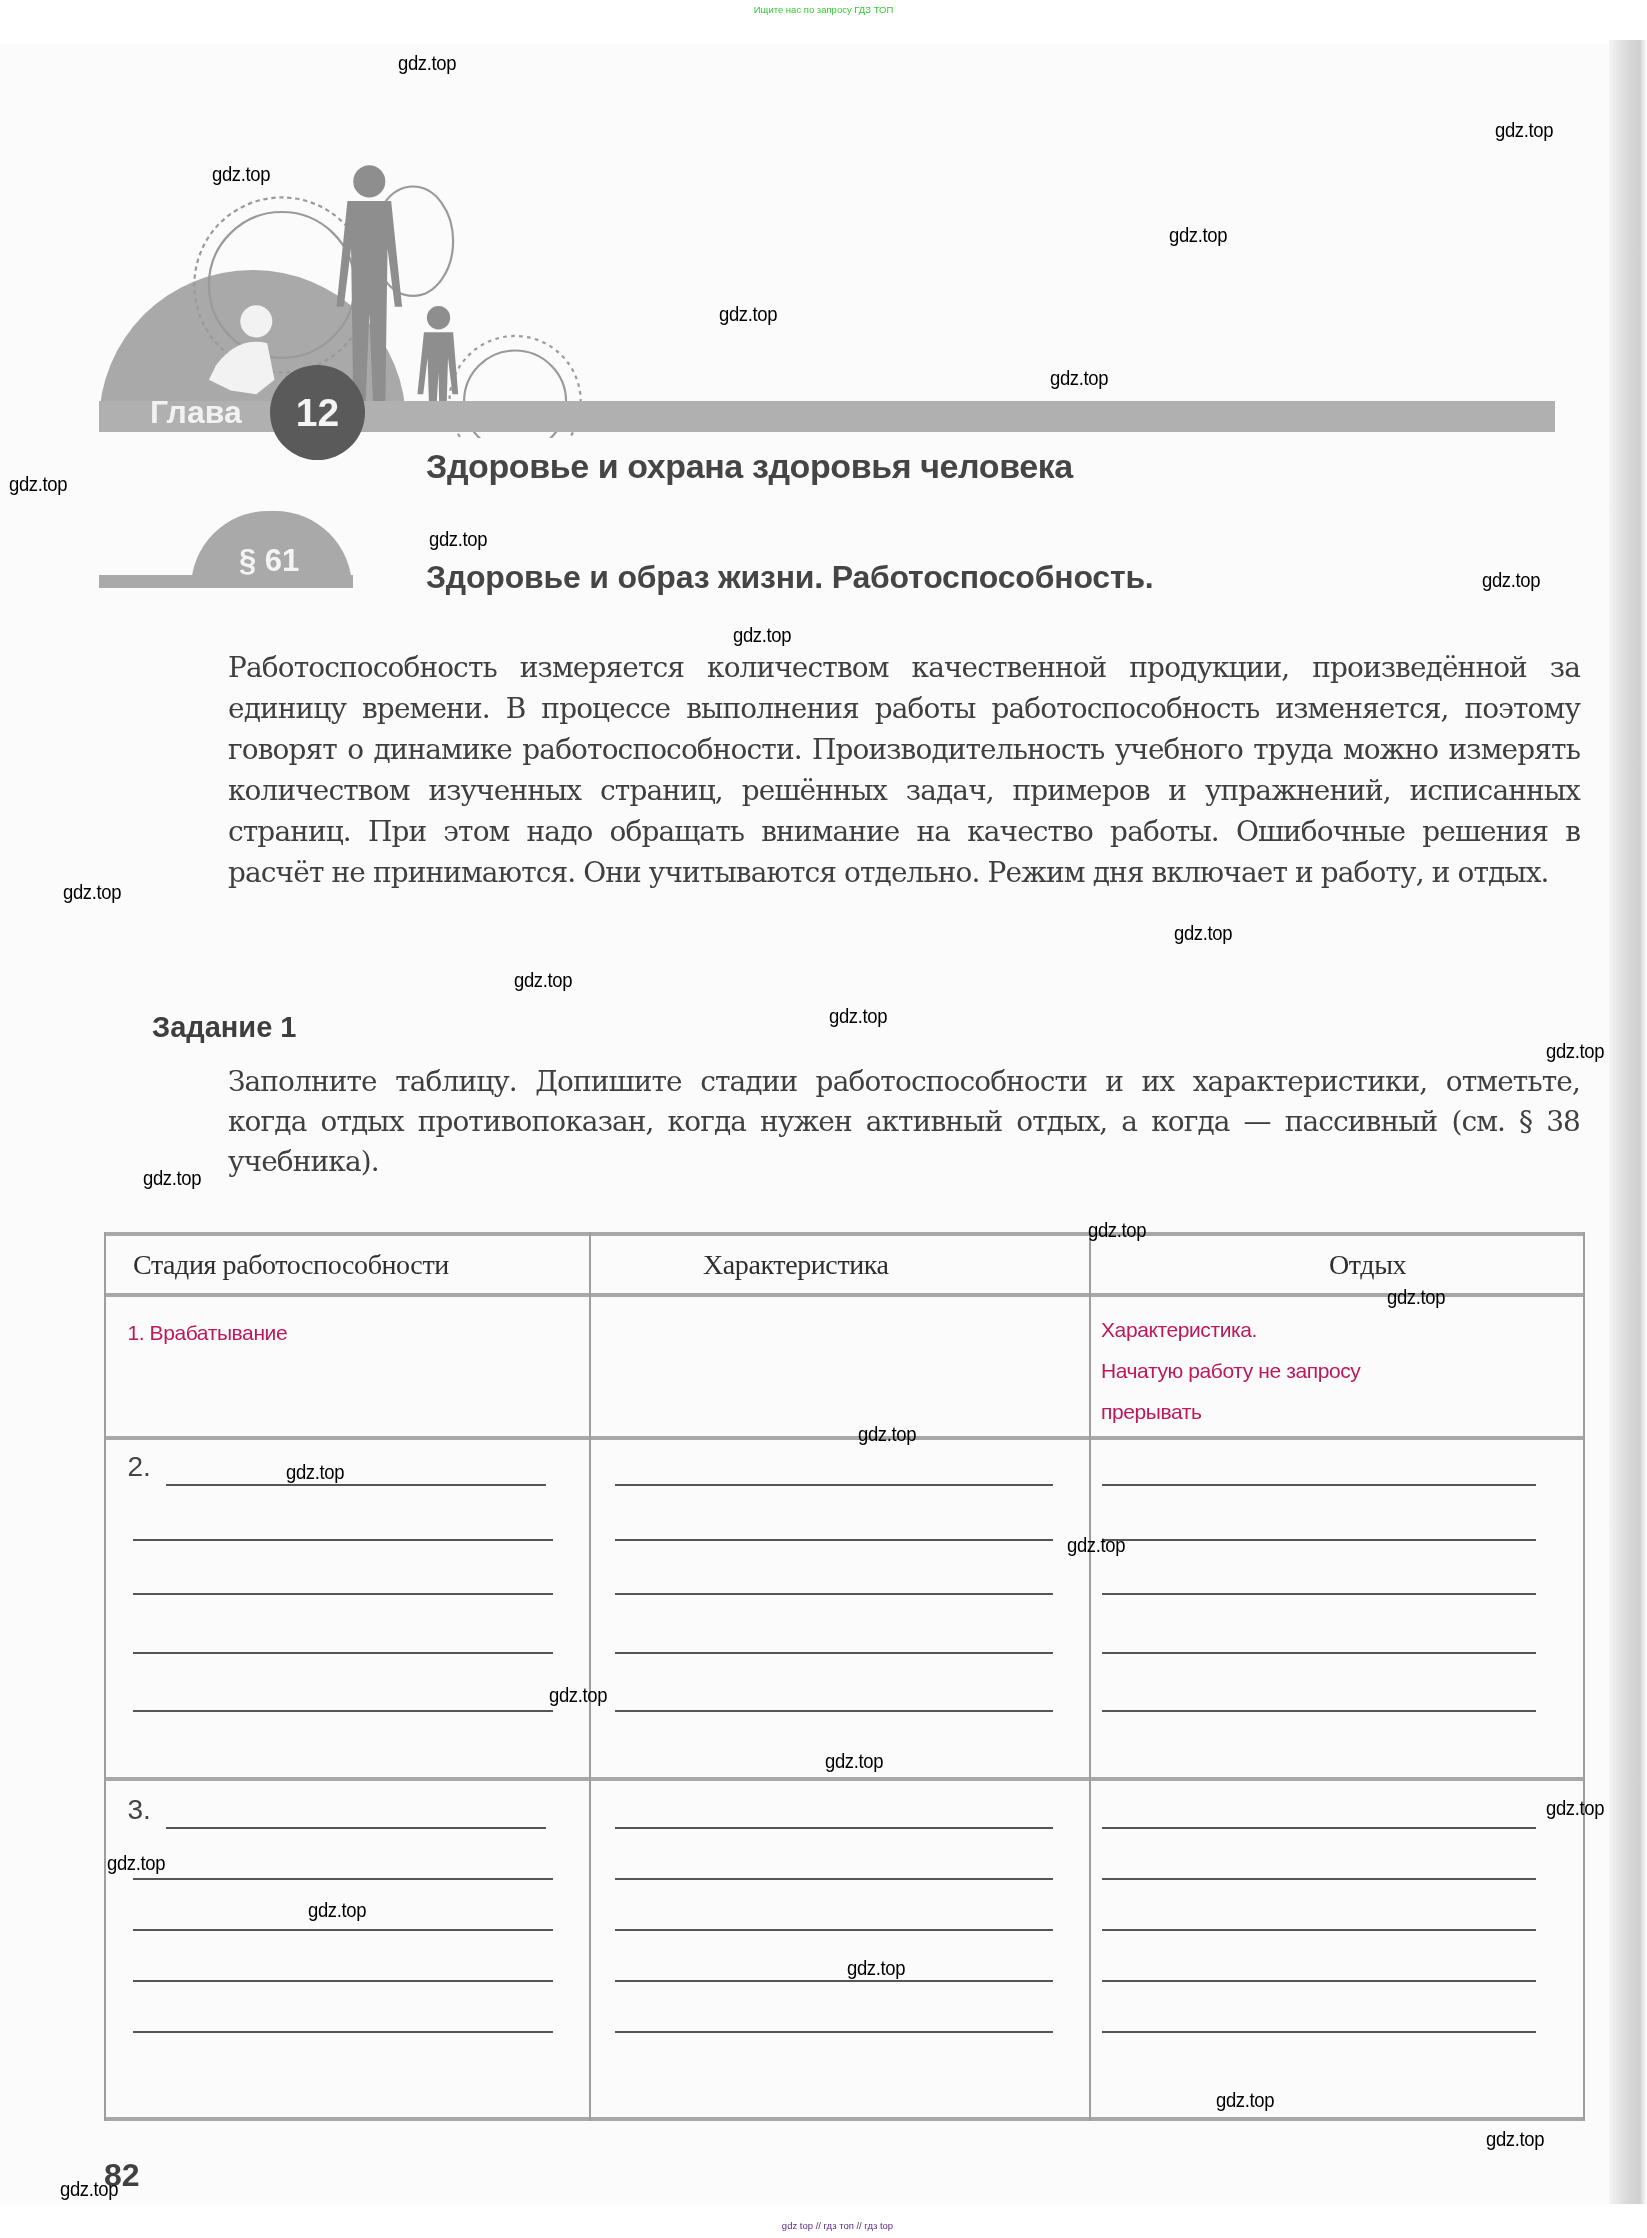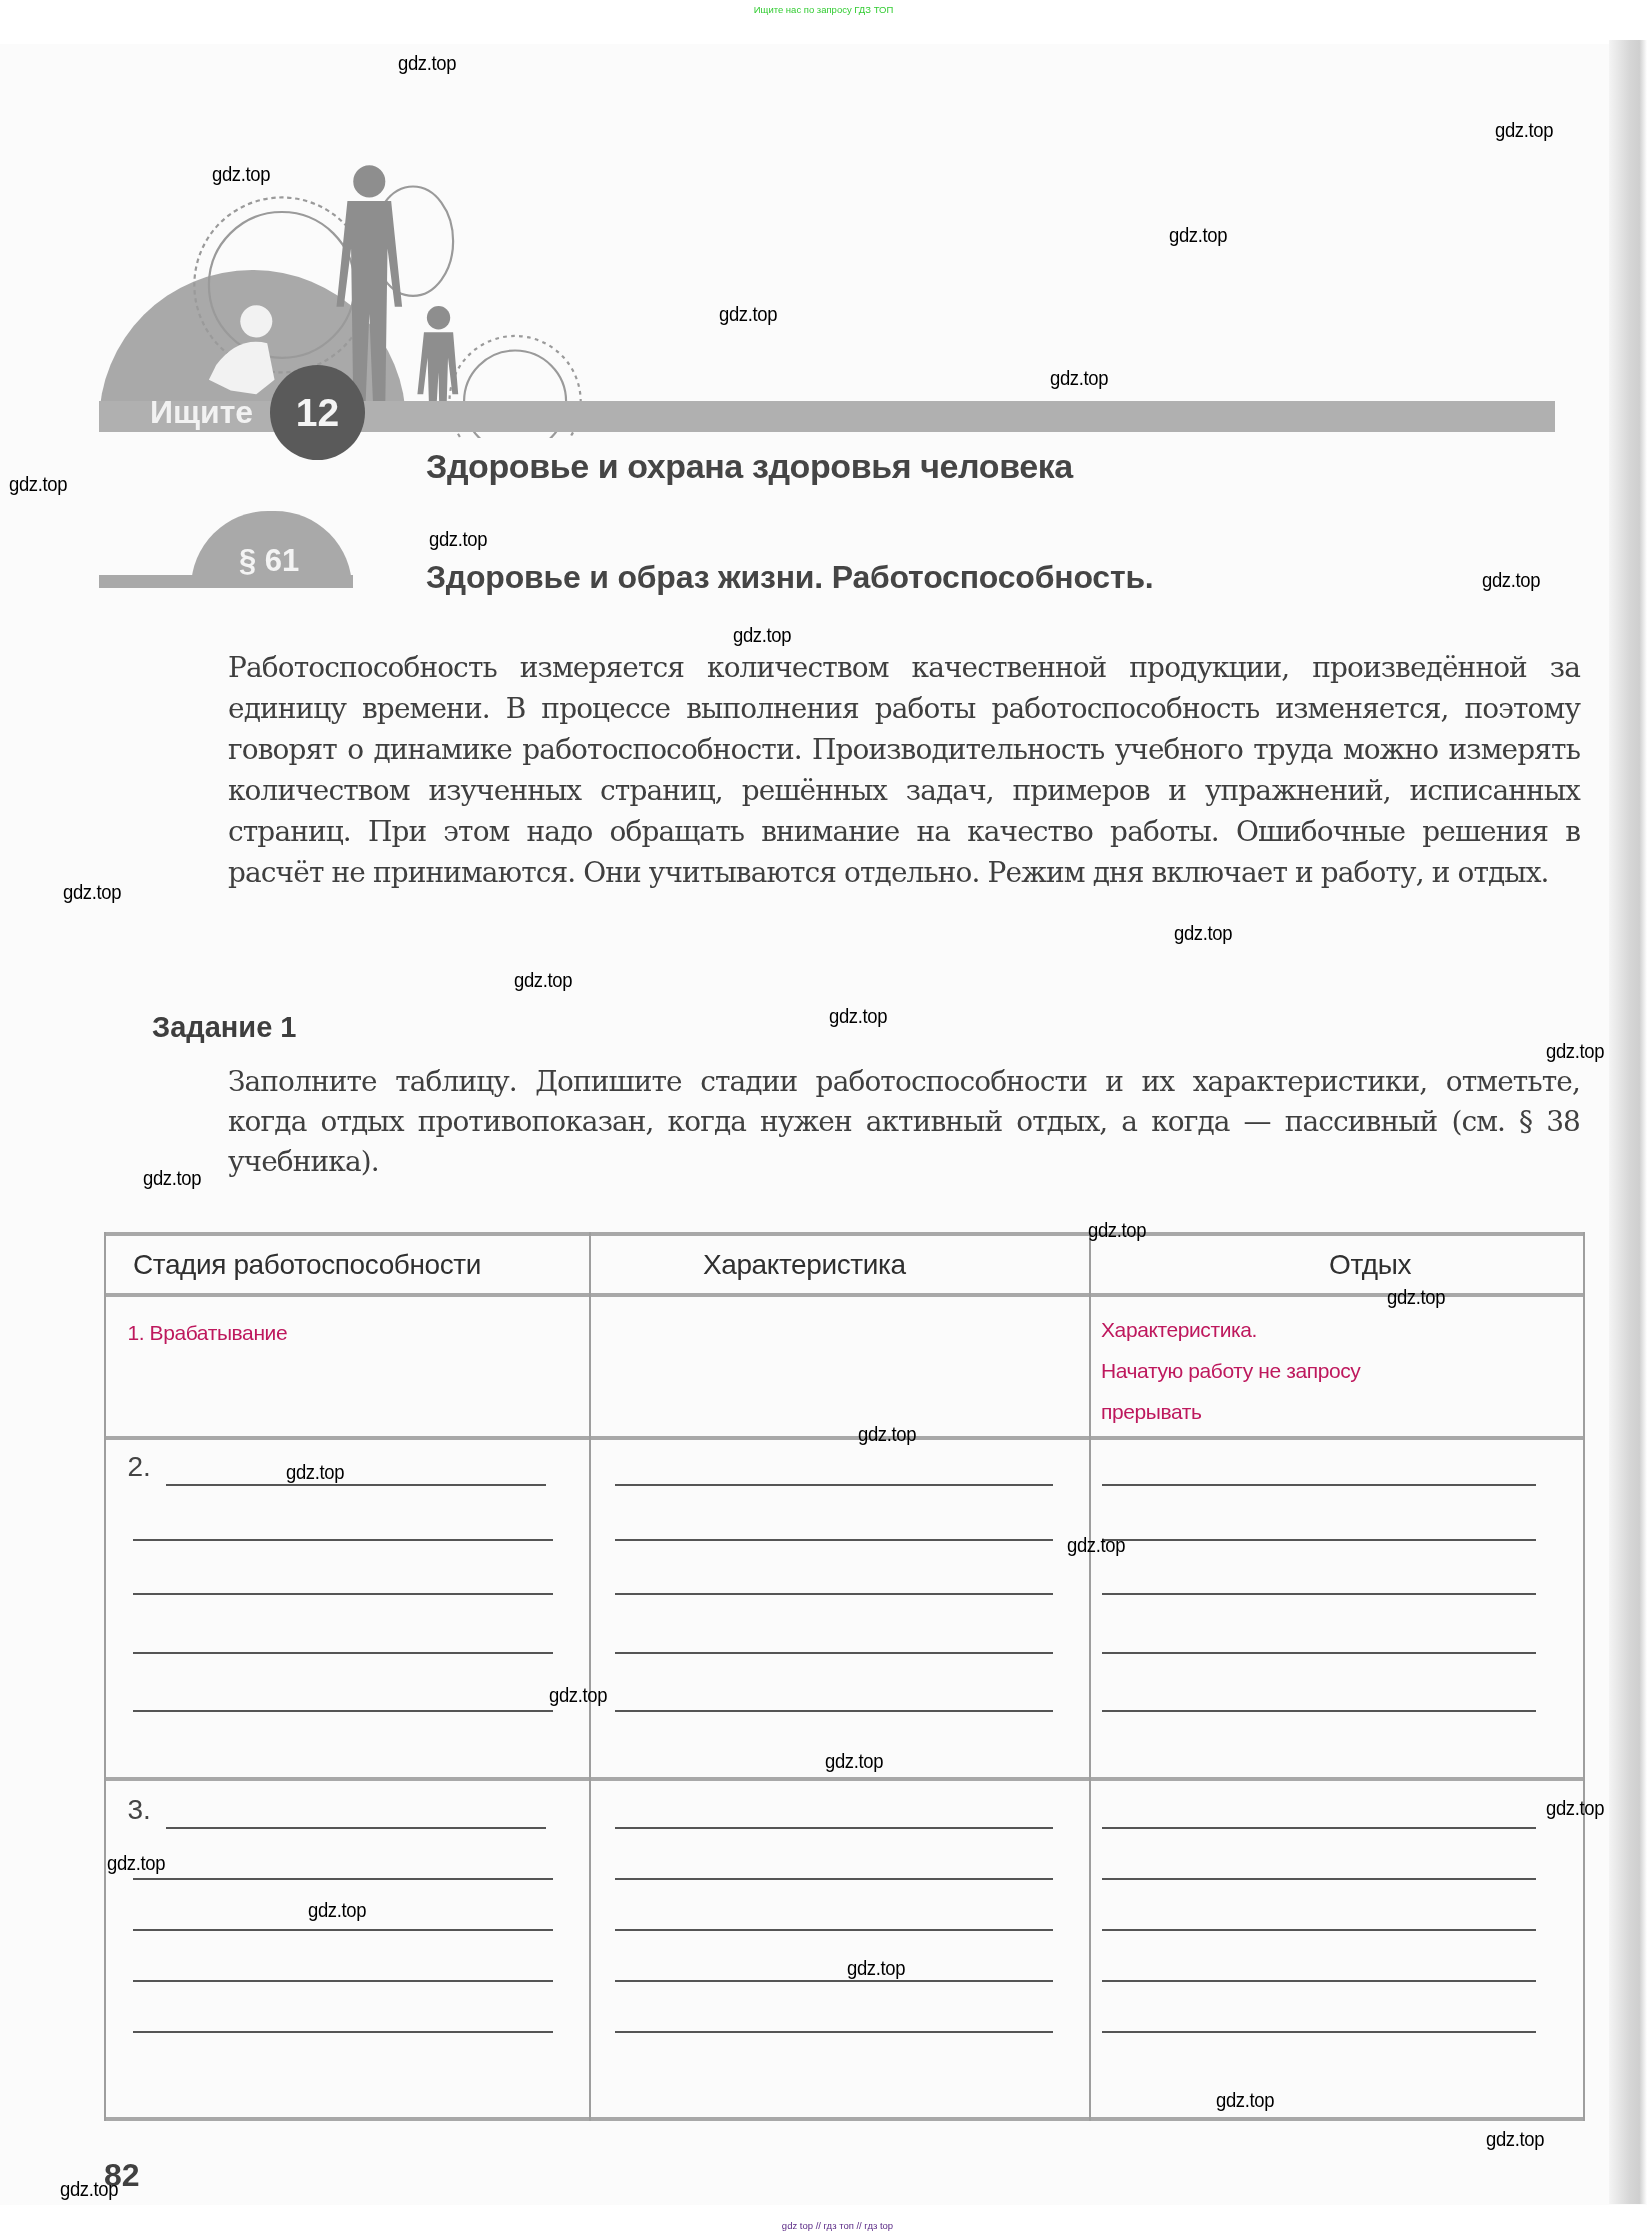--- a/index.html
+++ b/index.html
@@ -42,21 +42,21 @@
 
   .task-title { position: absolute; left: 152px; top: 1011px; font-size: 29px; font-weight: bold; color: #3e3e3e; }
   .task-text { position: absolute; left: 228px; top: 1062px; width: 1352px; font-family: "DejaVu Serif", "Liberation Serif", serif;
     font-size: 28px; line-height: 40px; color: #3f3f3f; text-align: justify; letter-spacing: -0.9px; }
 
   
   .table { position: absolute; left: 104px; top: 1232px; width: 1480px; height: 889px; }
   .hline { position: absolute; left: 0; width: 1480px; height: 3.6px; background: #a8a8a8; }
   .vline { position: absolute; top: 0; width: 1.5px; height: 889px; background: #9e9e9e; }
   .cell-text { position: absolute; font-size: 21px; color: #be185d; line-height: 41px; letter-spacing: -0.4px; }
-  .hdr { font-size: 28px; color: #2f2f2f; }
+  .hdr { font-size: 28px; color: #2f2f2f; font-family: Liberation Serif, serif; }
   .fill { position: absolute; height: 1.5px; background: #555; }
   .row-num { position: absolute; font-size: 28px; color: #444; }
 
   .page-num { position: absolute; left: 104px; top: 2157px; font-size: 32px; font-weight: bold; color: #404040; }
 </style>
 </head>
 <body>
 
 <div class="page-scan"></div>
 <div class="page-edge"></div>
@@ -80,21 +80,21 @@
     <circle cx="465" cy="215" r="16"></circle>
     <path d="M445 235 L485 235 L492 320 L484 320 L478 270 L476 340 L466 340 L465 290 L462 340 L452 340 L450 270 L444 320 L436 320 Z"></path>
   </g>
 
   <g fill="#f2f2f2">
     <circle cx="215" cy="220" r="22"></circle>
     <path d="M160 280 Q190 240 230 250 L240 300 L215 320 L180 315 L150 300 Z"></path>
   </g>
 </svg>
 <div class="band"></div>
-<div class="chapter-label">Ищите</div>
+<div class="chapter-label">Глава</div>
 <div class="chapter-num">12</div>
 <div class="chapter-title">Здоровье и охрана здоровья человека</div>
 
 <div class="para-dome"></div>
 <div class="para-band"></div>
 <div class="para-label">§ 61</div>
 <div class="section-title">
   <div>Здоровье и образ жизни. Работоспособность.</div>
 </div>
 

